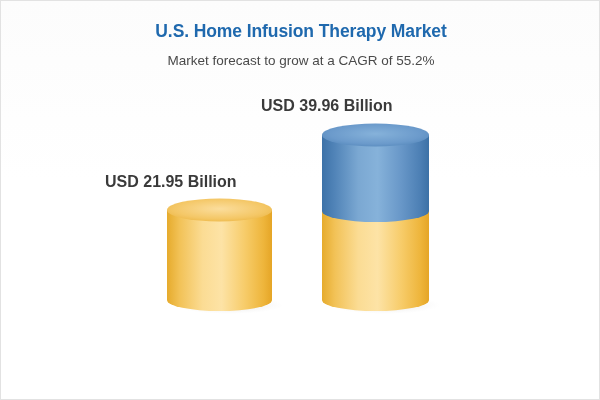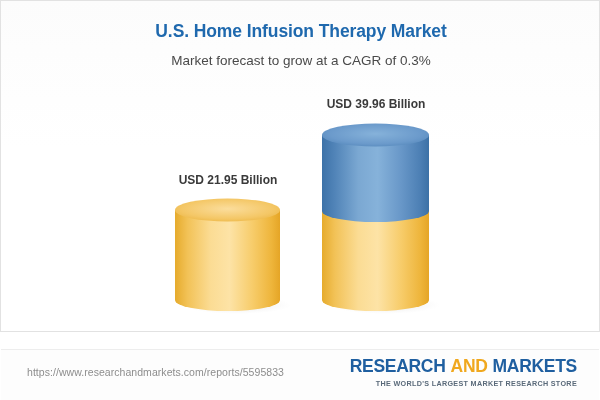--- a/index.html
+++ b/index.html
@@ -10,21 +10,21 @@
   body {
     width: 600px;
     height: 400px;
     font-family: "Liberation Sans", sans-serif;
     overflow: hidden;
   }
 
   #figure {
     position: relative;
     width: 600px;
-    height: 332px;
+    height: 400px;
     box-sizing: border-box;
     border: 1px solid #e2e2e2;
     background: linear-gradient(180deg, #fcfcfc 0%, #ffffff 45%, #ffffff 100%);
   }
 
   
   .title {
     position: absolute;
     left: 0;
     top: 20px;
@@ -53,29 +53,28 @@
     top: 0;
     width: 600px;
     height: 348px;
   }
 
   .bar-group {
     position: absolute;
     bottom: 0;
     height: 348px;
   }
-  .bar-group.g0 { left: 174px; width: 105px; }
+  .bar-group.g0 { left: 166px; width: 105px; }
   .bar-group.g1 { left: 321px; width: 107px; }
 
   
   .value-label {
     position: absolute;
     width: 230px;
-    text-align: center;
-    font-size: 12px;
+    font-size: 16px;
     font-weight: bold;
     color: #3a3a3a;
     white-space: nowrap;
   }
   .g0 .value-label { left: -62px; top: 172px; }
   .g1 .value-label { left: -61px; top: 96px; }
 
   
   .cat-label {
     position: absolute;
@@ -137,21 +136,21 @@
     letter-spacing: 0.32px;
     white-space: nowrap;
   }
 </style>
 </head>
 <body>
 
 <div id="figure">
 
   <div class="title">U.S. Home Infusion Therapy Market</div>
-  <div class="subtitle">Market forecast to grow at a CAGR of 0.3%</div>
+  <div class="subtitle">Market forecast to grow at a CAGR of 55.2%</div>
 
   <div class="plot">
 
     <div class="bar-group g0">
 
       <div class="value-label">USD 21.95 Billion</div>
 
       <div class="cyl-wrap" style="top:196px;">
         <svg width="105" height="116" viewBox="0 0 105 116" aria-hidden="true">
           <defs>
@@ -225,22 +224,14 @@
 
           <path d="M0,13 L0,89 A53.5,11 0 0 0 107,89 L107,13 Z" fill="url(#bBody1)"></path>
           <ellipse cx="53.5" cy="13" rx="53.5" ry="11.5" fill="url(#bTop1)"></ellipse>
         </svg>
       </div>
 
     </div>
 
   </div>
 
-  <div class="footer">
-    <div class="footer-url">https://www.researchandmarkets.com/reports/5595833</div>
-
-    <div class="logo">
-      <div class="logo-main"><span class="logo-word-research" style="margin-right: 5px;">RESEARCH</span><span class="logo-word-and" style="margin-right: 5px;">AND</span><span class="logo-word-markets">MARKETS</span></div>
-      <div class="logo-tag">THE WORLD'S LARGEST MARKET RESEARCH STORE</div>
-    </div>
-  </div>
 
 </div>
 
 </body></html>

